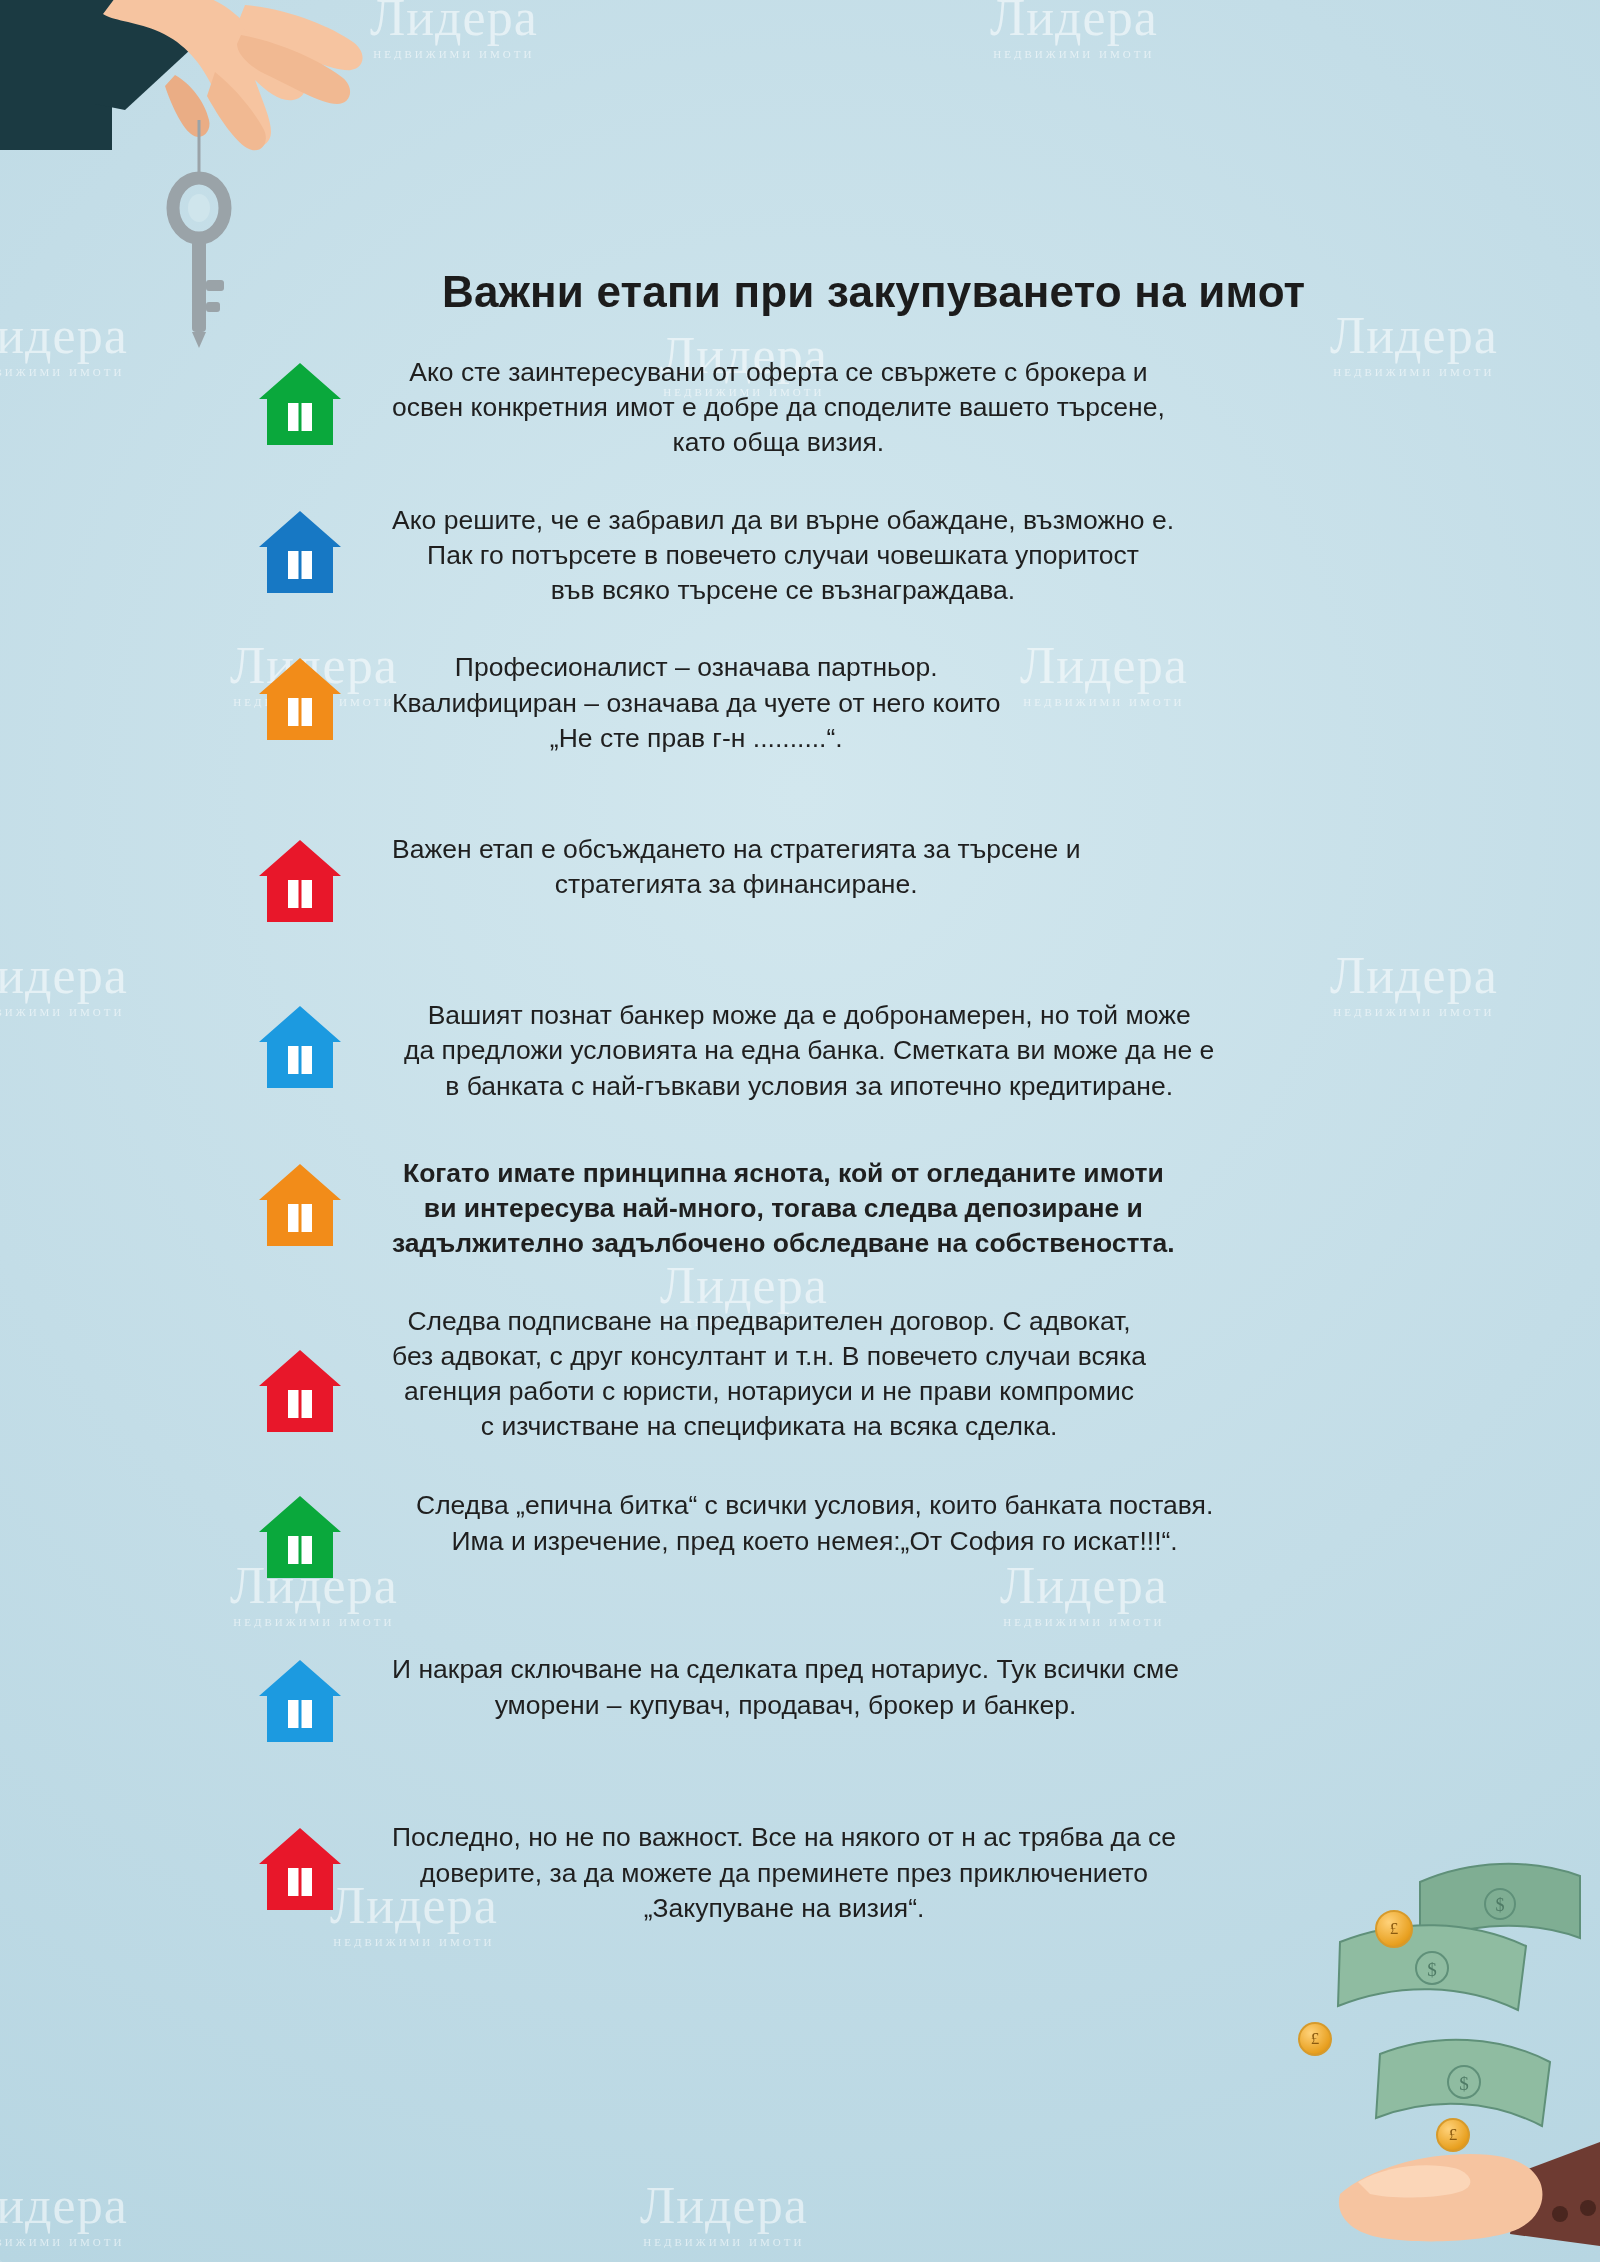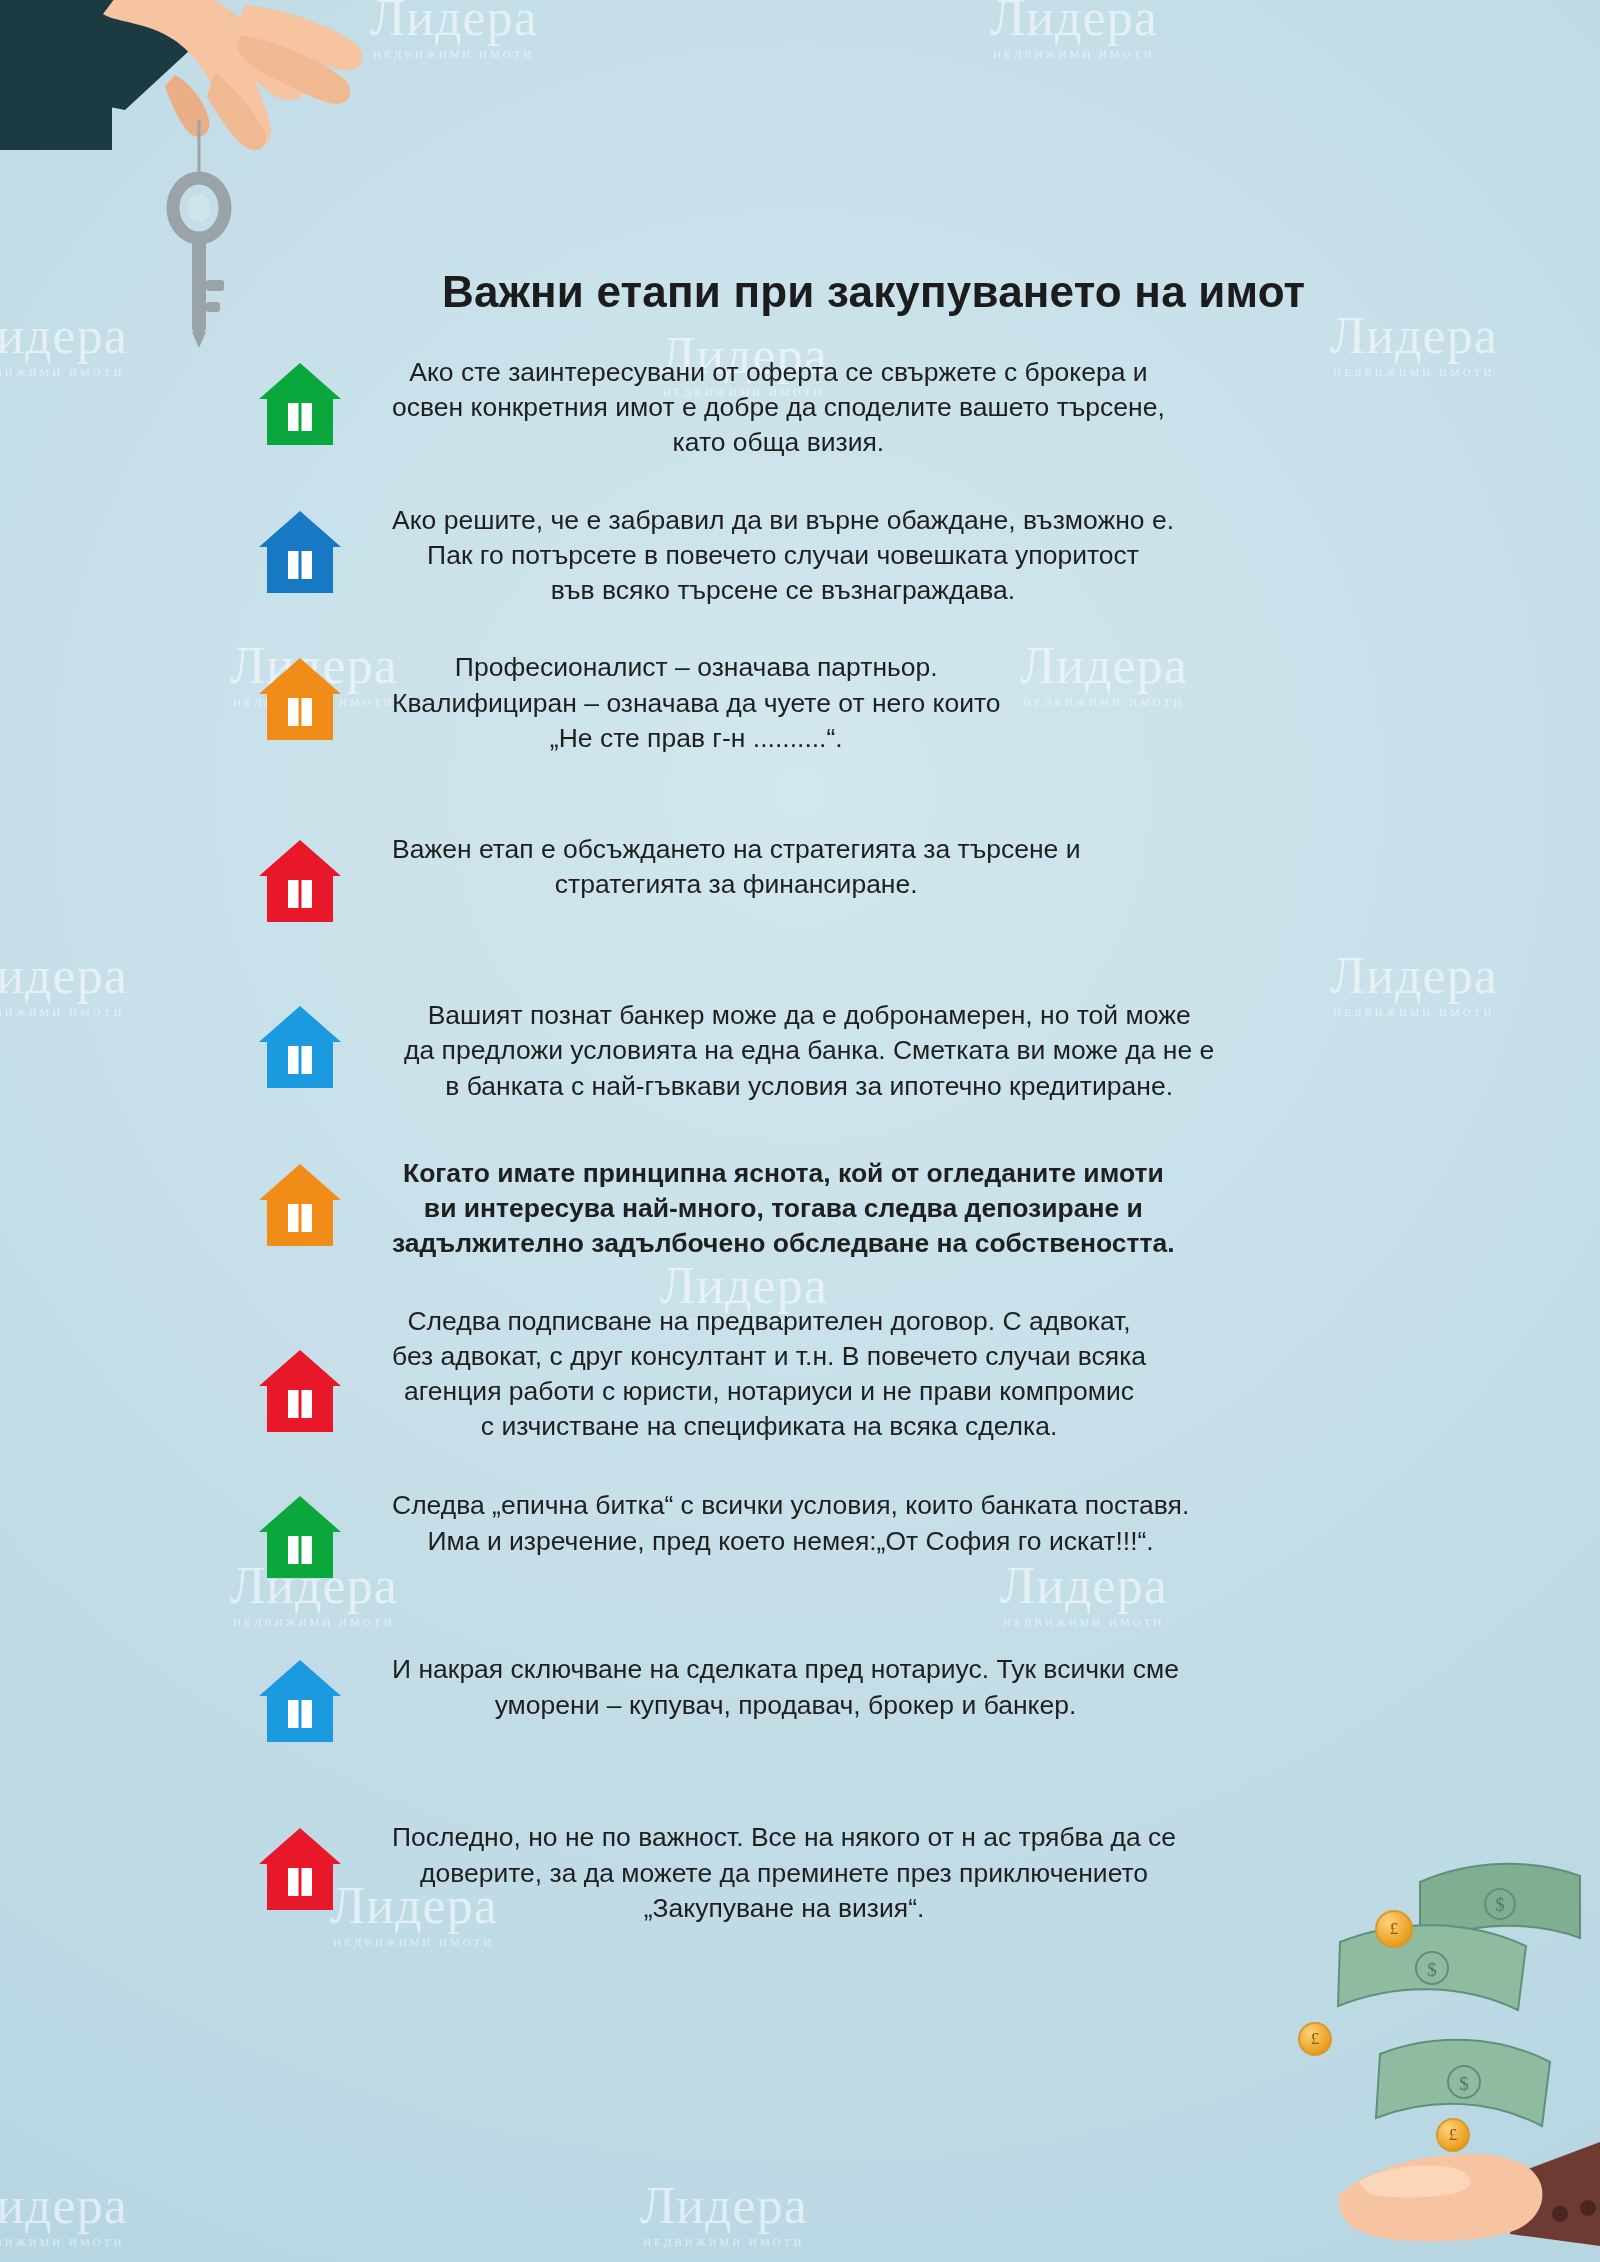--- a/index.html
+++ b/index.html
@@ -312,21 +312,21 @@
           <rect x="33" y="44" width="24" height="28" fill="#ffffff"></rect>
           <rect x="43.5" y="44" width="3" height="28" fill="#e8172a"></rect>
         </svg>
       </div>
       <div class="step-text">Следва подписване на предварителен договор. С адвокат,
 без адвокат, с друг консултант и т.н. В повечето случаи всяка
 агенция работи с юристи, нотариуси и не прави компромис
 с изчистване на спецификата на всяка сделка.</div>
     </div>
 
-    <div class="step" style="margin-top:44px;">
+    <div class="step" style="margin-top:44px;gap:24px;">
       <div class="step-icon">
         <svg width="90" height="92" viewBox="0 0 90 92" xmlns="http://www.w3.org/2000/svg">
           <path d="M45,4 L86,40 L78,40 L78,86 L12,86 L12,40 L4,40 Z" fill="#0aa83c"></path>
           <rect x="33" y="44" width="24" height="28" fill="#ffffff"></rect>
           <rect x="43.5" y="44" width="3" height="28" fill="#0aa83c"></rect>
         </svg>
       </div>
       <div class="step-text">Следва „епична битка“ с всички условия, които банката поставя.
 Има и изречение, пред което немея:„От София го искат!!!“.</div>
     </div>

